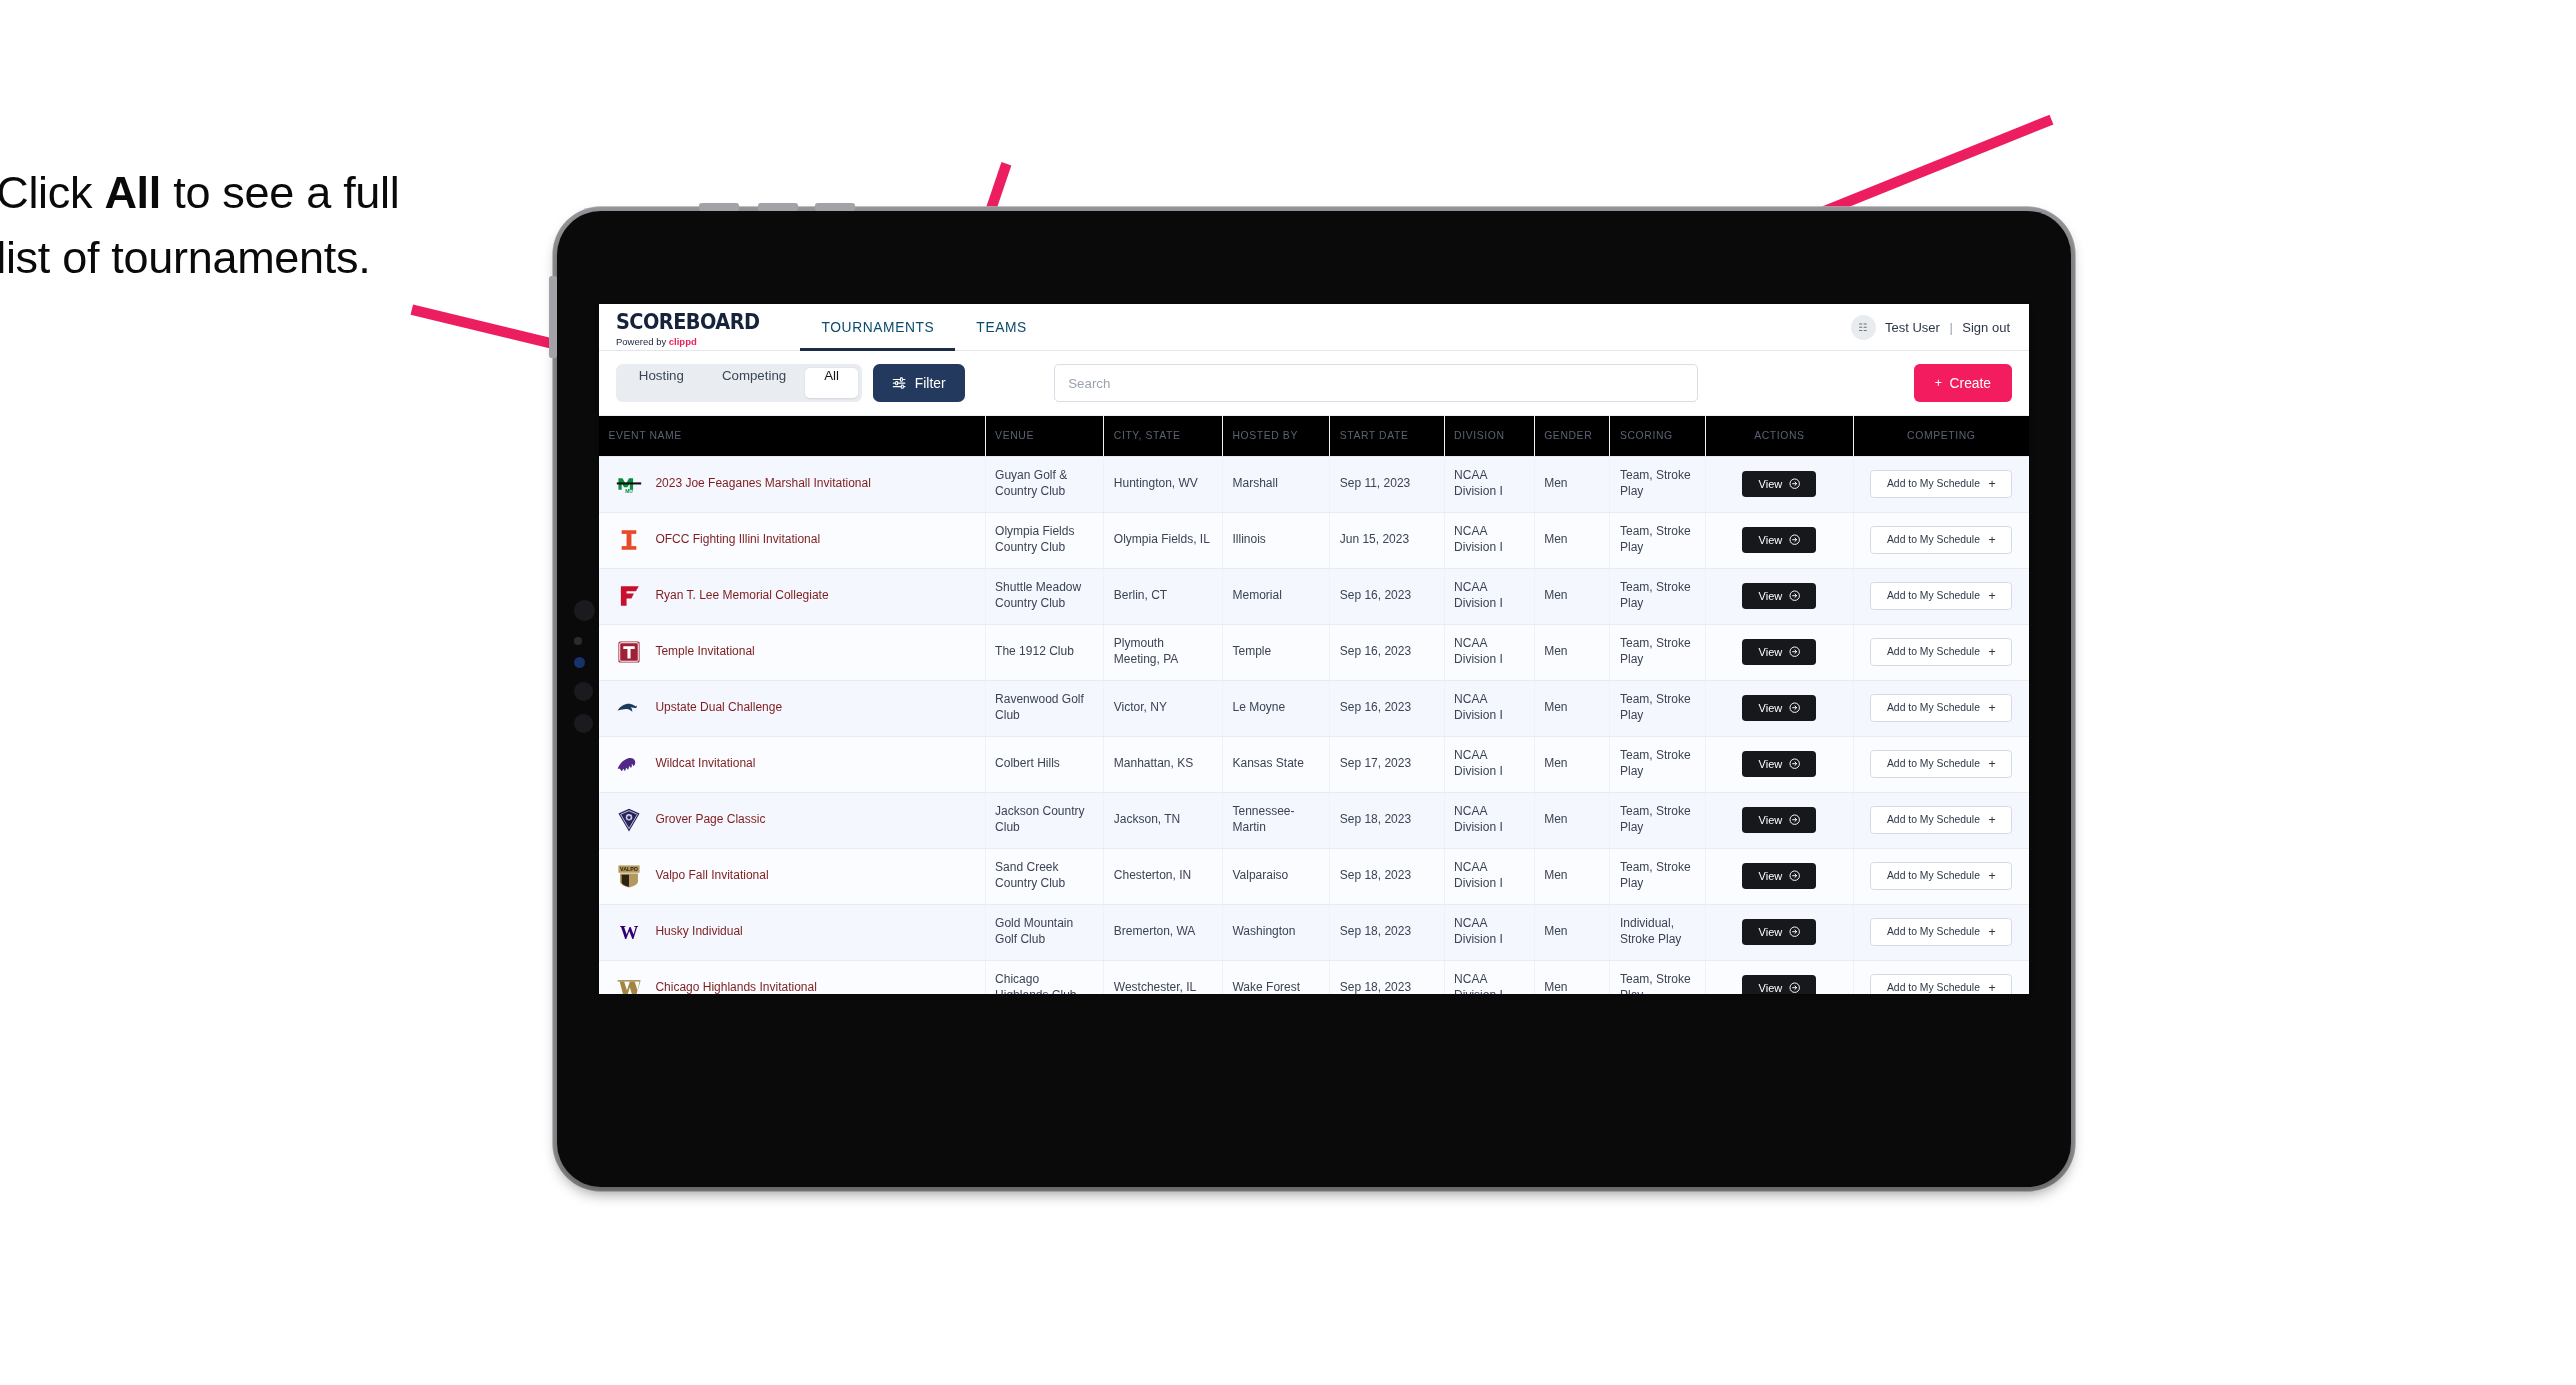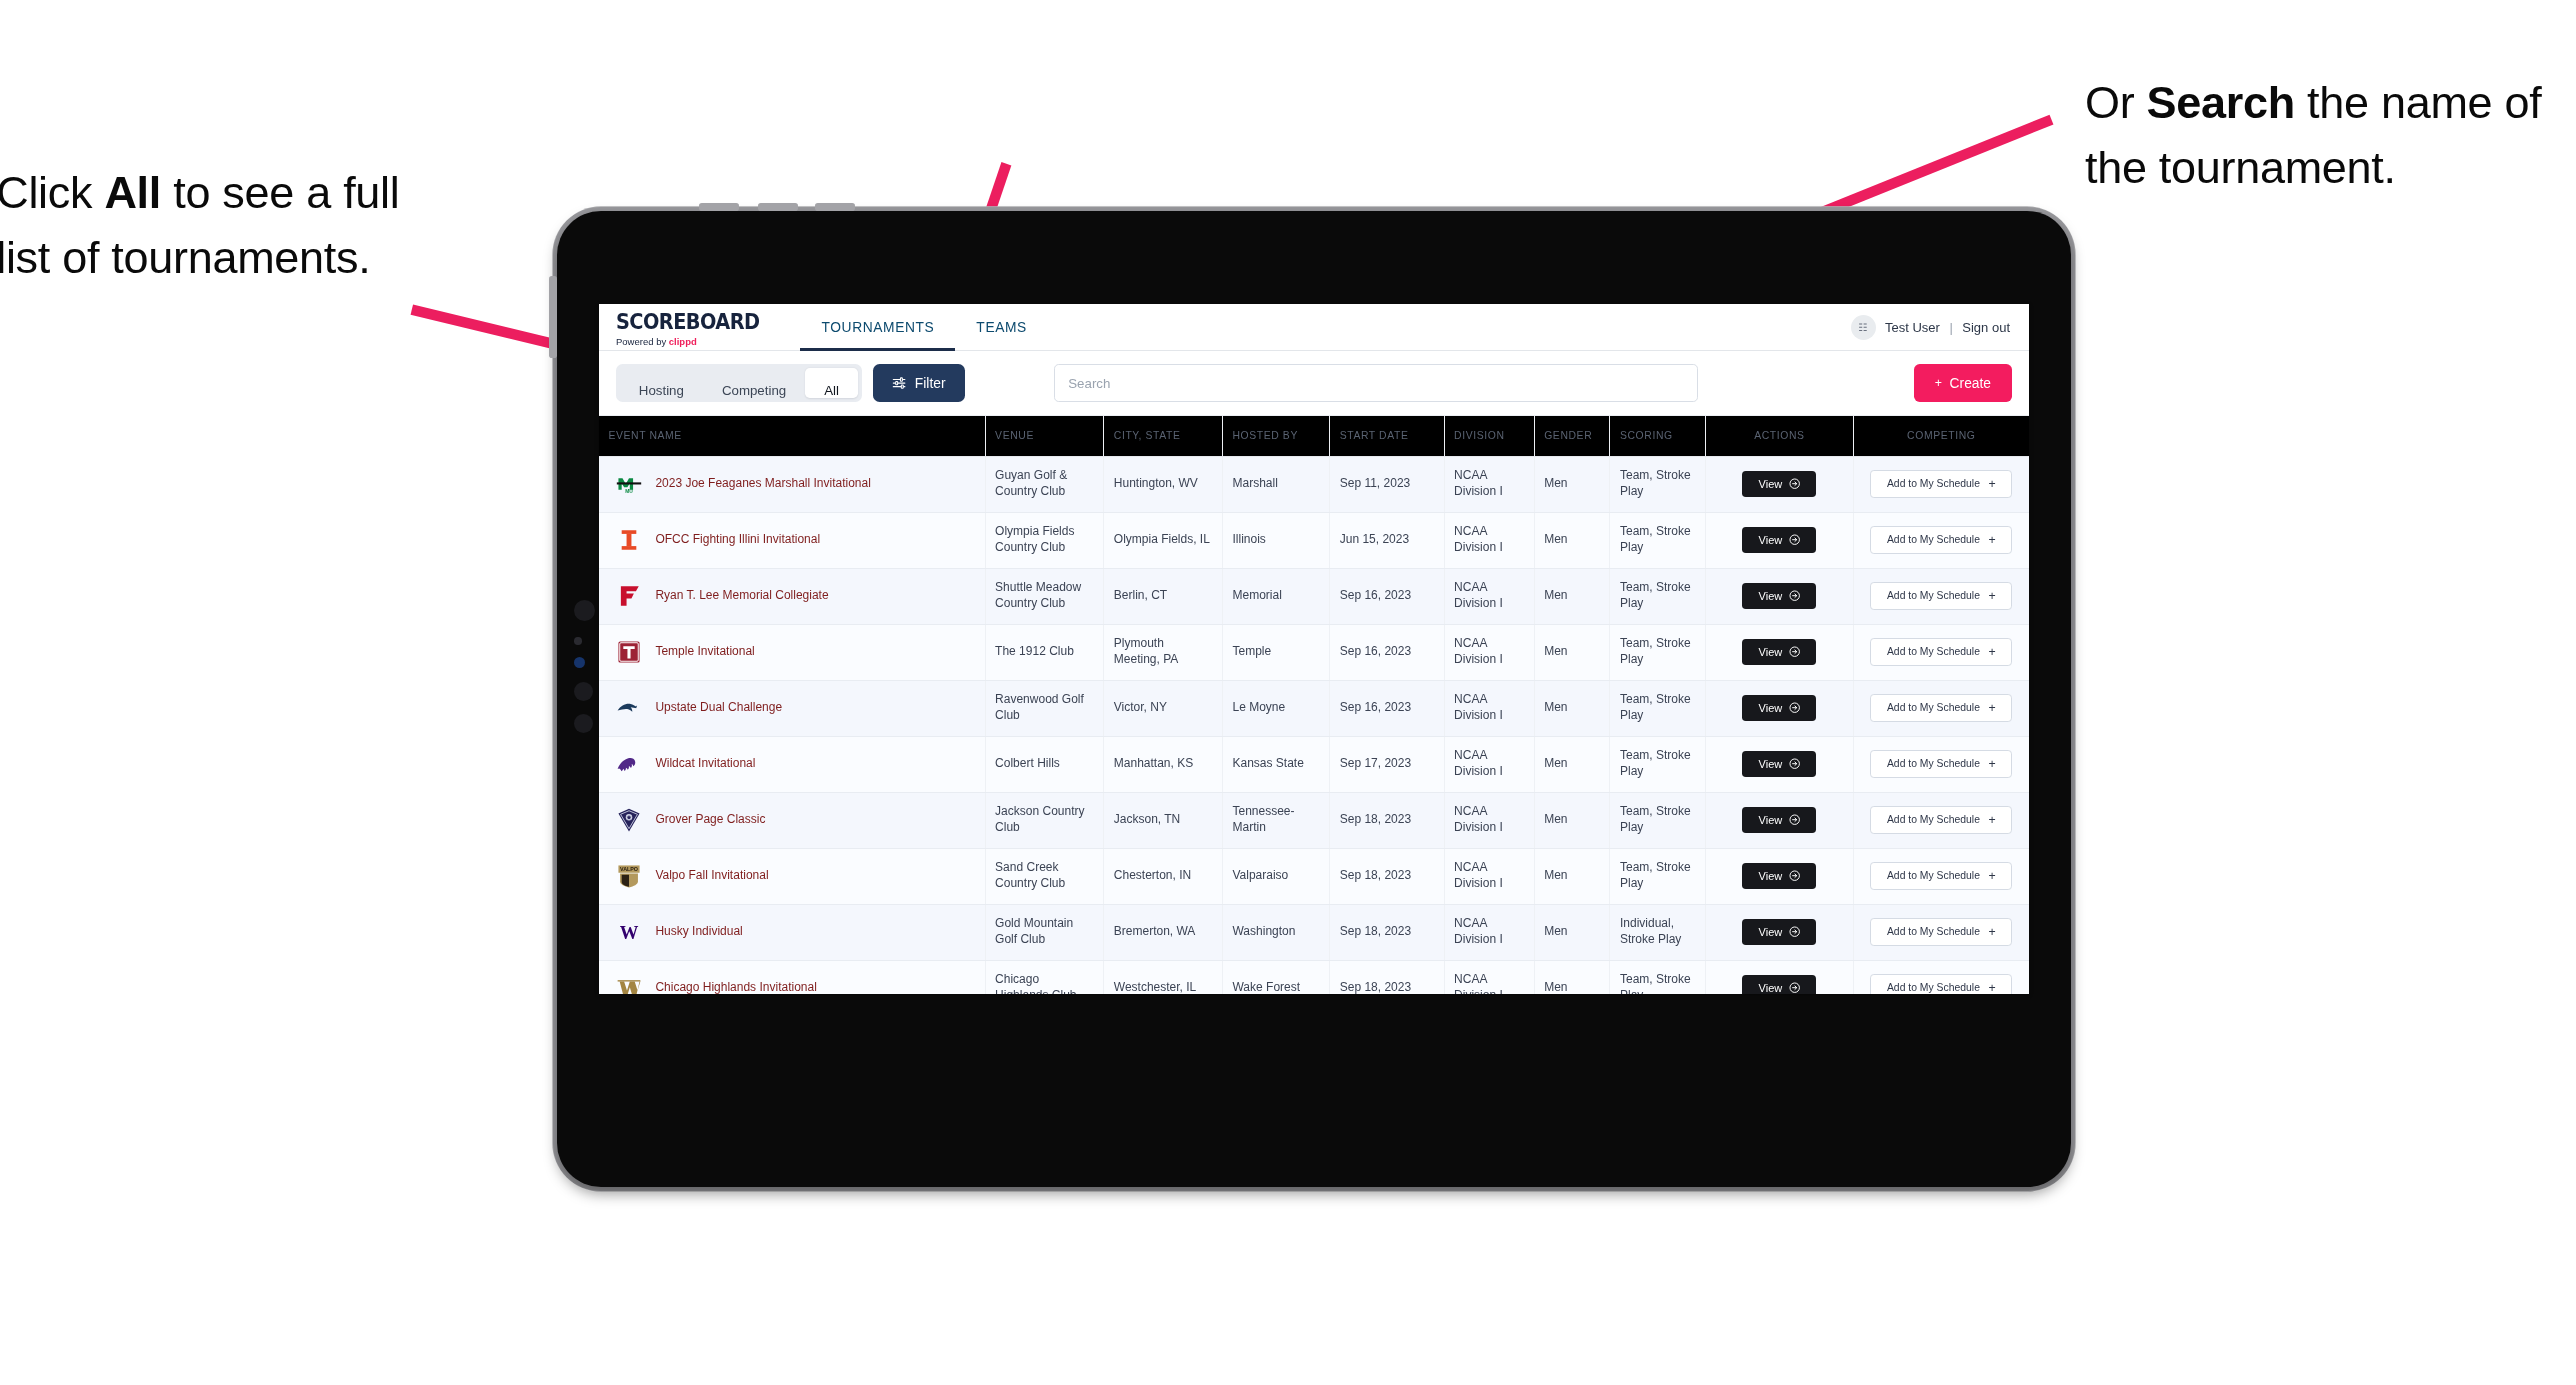--- a/index.html
+++ b/index.html
@@ -110,21 +110,21 @@
   #toolbar {
     height: 65px; background:#fff;
     display:flex; align-items:center; padding: 0 17px;
     gap: 11.4px; border-bottom: 0.9px solid #eceff3;
   }
   .segmented {
     display:flex; background:#e9ecf1; border-radius:6.6px; padding:3.8px;
     height: 38px; align-items:center;
   }
   .seg {
-    padding: 0 19px; height:30px; display:flex; align-items:flex-end;
+    padding: 0 19px; height:30px; display:flex; align-items:flex-start;
     font-size:13.3px; color:#3c4656; border-radius:4.7px; cursor:pointer;
   }
   .seg.active { background:#fff; color:#11161f; box-shadow: 0 0.9px 1.9px rgba(16,24,40,.10); font-weight:500; }
 
   .filter-btn {
     height: 38px; display:flex; align-items:center; gap:8.5px;
     background:#233a5e; color:#fff; border-radius:6.6px;
     padding: 0 19px; font-size:13.8px; cursor:pointer;
   }
 
@@ -198,21 +198,20 @@
   }
   .plus { font-size: 12.3px; line-height:1; }
   .circ-arrow { width:11.4px; height:11.4px; display:block; }
 </style>
 </head>
 <body>
 
 <div id="stage">
 
   <div class="annot" id="annot-all"><span>Click <b>All</b> to see a full list of tournaments.</span></div>
-  <div class="annot" id="annot-search"><span>Or <b>Search</b> the name of the tournament.</span></div>
 
   <svg class="arrow" id="arrow-all" style="left:408px; top:304px; width:399px; height:114px;" viewBox="0 0 420 120">
     <defs>
         <marker id="mk1" markerWidth="6" markerHeight="6" refX="3" refY="3" orient="auto">
       <path d="M0,0 L6,3 L0,6 z" fill="#ec1e5f"></path>
         </marker>
       </defs>
     <line x1="4" y1="6" x2="376" y2="96" stroke="#ec1e5f" stroke-width="11" marker-end="url(#mk1)"></line>
   </svg>
 

